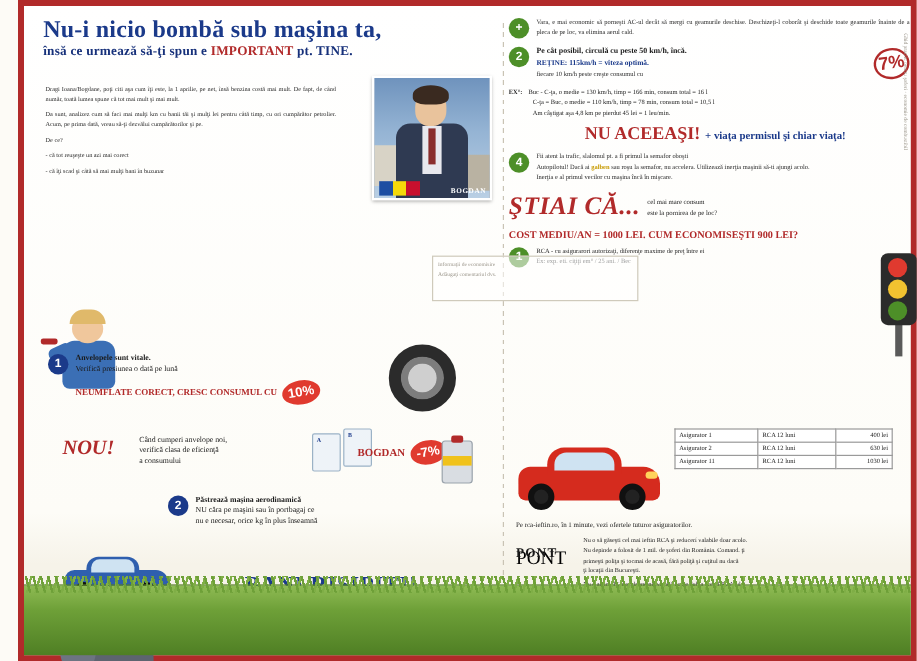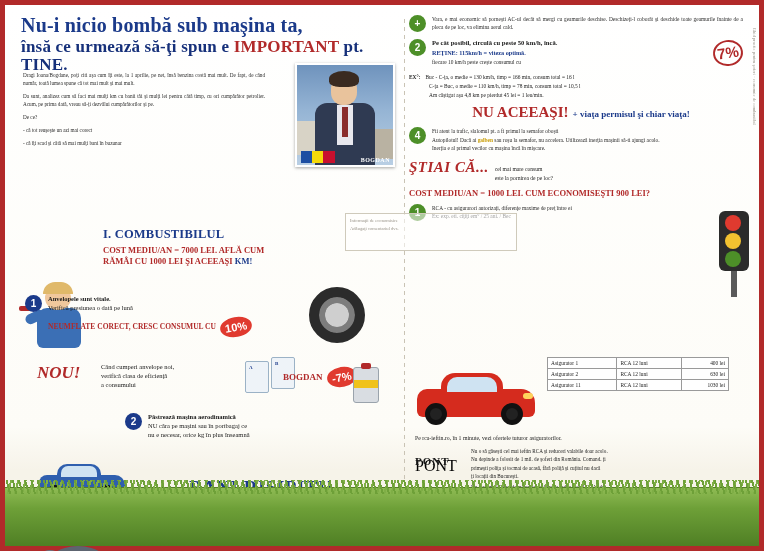--- a/index.html
+++ b/index.html
@@ -9,20 +9,21 @@
     font-family:"Liberation Serif", serif;
     overflow:hidden;
     position:relative;
   }
   .page{
     position:absolute;inset:0;
     background:
       linear-gradient(to bottom, #ffffff 0%, #fdfcf7 78%, #f6f3e9 86%, #f6f3e9 100%);
     border:5px solid #b12a2a;
     box-sizing:border-box;
+    margin-left:15px;
   }
   .grass{
     position:absolute;left:0;right:0;bottom:0;height:58px;
     background:linear-gradient(to bottom,#8fbb54 0%,#6ea038 35%,#4f7f24 100%);
     border-top:1px solid #557e27;
   }
   .grass:before{
     content:"";position:absolute;left:0;right:0;top:-8px;height:14px;
     background:
       repeating-linear-gradient(75deg, transparent 0 4px, #6ea038 4px 6px),
@@ -33,21 +34,21 @@
   .divider{
     position:absolute;left:399px;top:14px;bottom:62px;width:1px;
     background:repeating-linear-gradient(to bottom,#c9c3b4 0 4px, transparent 4px 8px);
   }
 
   
   .headline{
     color:#1b3a8a;font-weight:bold;font-size:20px;line-height:1.05;
     font-family:"Liberation Serif", serif;letter-spacing:.2px;
   }
-  .headline .l2{font-size:17px;display:block;margin-top:2px;color:#16307a;}
+  .headline .l2{font-size:11px;display:block;margin-top:2px;color:#16307a;}
   .headline .l2 em{font-style:normal;color:#b12a2a;font-weight:bold;}
 
   .body-copy{
     font-size:5.2px;line-height:1.55;color:#2a2a2a;text-align:justify;
     column-gap:8px;
   }
   .body-copy p{margin:0 0 5px 0;}
 
   .photo{
     position:absolute;right:8px;top:48px;width:96px;height:100px;
@@ -94,21 +95,21 @@
   }
 
   
   .r-item{display:flex;gap:6px;margin-bottom:7px;}
   .r-text{font-size:5.4px;line-height:1.55;color:#2a2a2a;text-align:justify;}
   .r-strong{font-size:6.6px;font-weight:bold;color:#1a1a1a;}
   .retine{font-size:6.2px;font-weight:bold;color:#1b3a8a;}
   .ex-line{font-size:5.4px;color:#222;line-height:1.6;}
   .merita{color:#b12a2a;font-weight:bold;font-size:15px;}
   .merita span{color:#1b3a8a;font-size:9px;font-weight:bold;}
-  .stiai{color:#b12a2a;font-weight:bold;font-size:15px;font-style:italic;letter-spacing:.5px;}
+  .stiai{color:#b12a2a;font-weight:bold;font-size:21px;font-style:italic;letter-spacing:.5px;}
 
   table.ins{border-collapse:collapse;font-size:5.4px;width:182px;}
   table.ins td{border:1px solid #9a9a9a;padding:2px 3px;color:#222;background:#fff;}
   table.ins td.r{text-align:right;}
 
   .watermark{
     position:absolute;left:340px;top:208px;width:172px;height:38px;
     border:1px solid #cfcabb;background:rgba(255,255,255,.55);
     font-size:4.6px;color:#9a958a;padding:3px 4px;box-sizing:border-box;line-height:1.7;
   }
@@ -212,27 +213,20 @@
     </div>
 
     <div class="ill mechanic" style="left:6px;top:206px;">
       <div class="arm"></div>
       <div class="tool"></div>
       <div class="body"></div>
       <div class="head"></div>
       <div class="hair"></div>
     </div>
 
-    <div style="position:absolute;left:82px;top:212px;width:250px;">
-      <div class="sec-h">I. COMBUSTIBILUL</div>
-      <div class="sec-sub" style="margin-top:3px;">COST MEDIU/AN = 7000 LEI. AFLĂ CUM</div>
-      <div class="sec-sub">
-        <span>RĂMÂI CU 1000 LEI ŞI ACEEAŞI </span><span class="blue">KM!</span>
-      </div>
-    </div>
 
     <div class="ill" style="left:288px;top:272px;">
       <div class="tire"></div>
     </div>
 
     <div class="row" style="position:absolute;left:4px;top:280px;width:276px;">
       <div class="numbadge">1</div>
       <div>
         <div class="item-title">Anvelopele sunt vitale.</div>
         <div class="item-title" style="font-weight:normal;">Verifică presiunea o dată pe lună</div>

